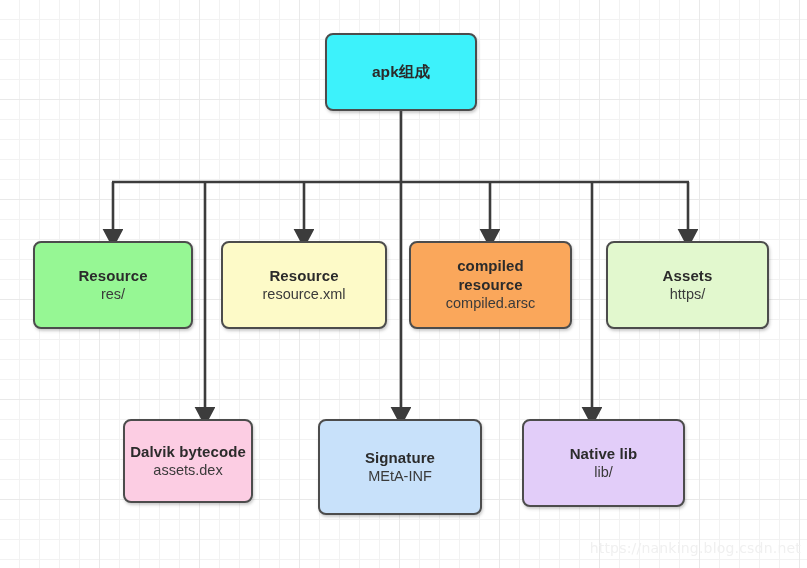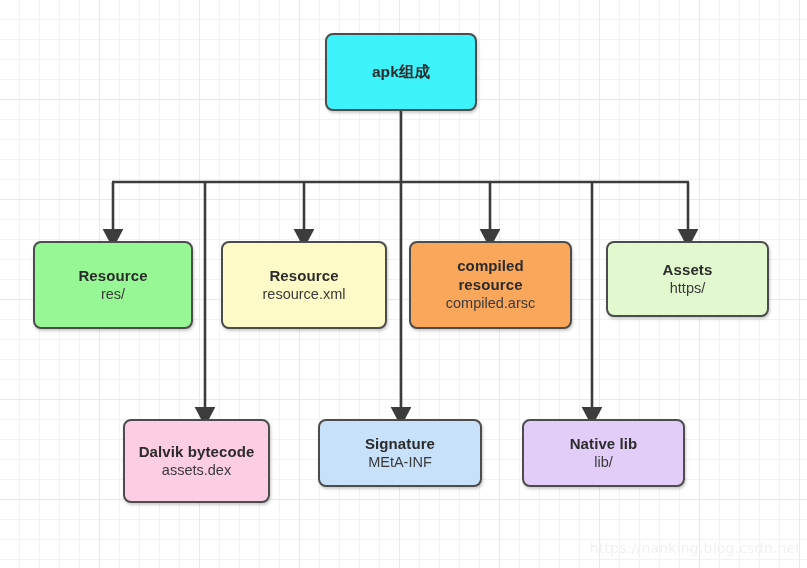--- a/index.html
+++ b/index.html
@@ -121,35 +121,35 @@
     <div class="title">Resource</div>
     <div class="sub">resource.xml</div>
   </div>
 
   <div class="node" style="left:409px; top:241px; width:163px; height:88px; background:#faa75b;">
     <div class="title">compiled</div>
     <div class="title">resource</div>
     <div class="sub">compiled.arsc</div>
   </div>
 
-  <div class="node" style="left:606px; top:241px; width:163px; height:76px; background:#e2f8ce;">
+  <div class="node" style="left:606px; top:241px; width:163px; height:88px; background:#e2f8ce;">
     <div class="title">Assets</div>
     <div class="sub">https/</div>
   </div>
 
-  <div class="node" style="left:123px; top:419px; width:147px; height:84px; background:#fccde3;">
+  <div class="node" style="left:123px; top:419px; width:130px; height:84px; background:#fccde3;">
     <div class="title">Dalvik bytecode</div>
     <div class="sub">assets.dex</div>
   </div>
 
-  <div class="node" style="left:318px; top:419px; width:164px; height:68px; background:#c8e1fa;">
+  <div class="node" style="left:318px; top:419px; width:164px; height:96px; background:#c8e1fa;">
     <div class="title">Signature</div>
     <div class="sub">MEtA-INF</div>
   </div>
 
-  <div class="node" style="left:522px; top:419px; width:163px; height:68px; background:#e2cdf9;">
+  <div class="node" style="left:522px; top:419px; width:163px; height:88px; background:#e2cdf9;">
     <div class="title">Native lib</div>
     <div class="sub">lib/</div>
   </div>
 
   <div id="watermark">https://nanking.blog.csdn.net</div>
 
 </div>
 
 </body></html>

